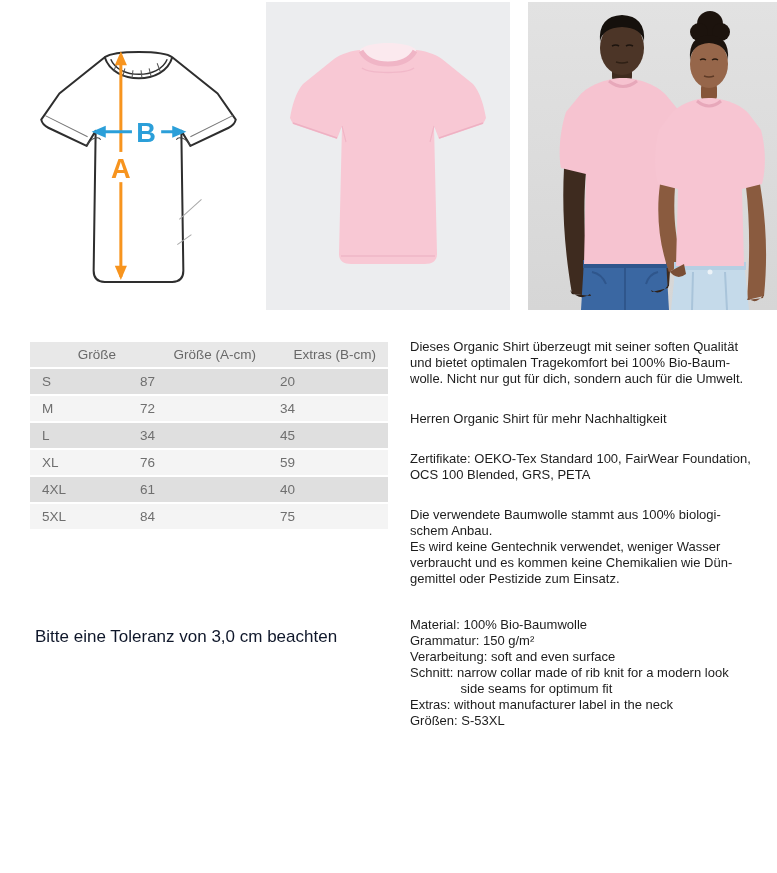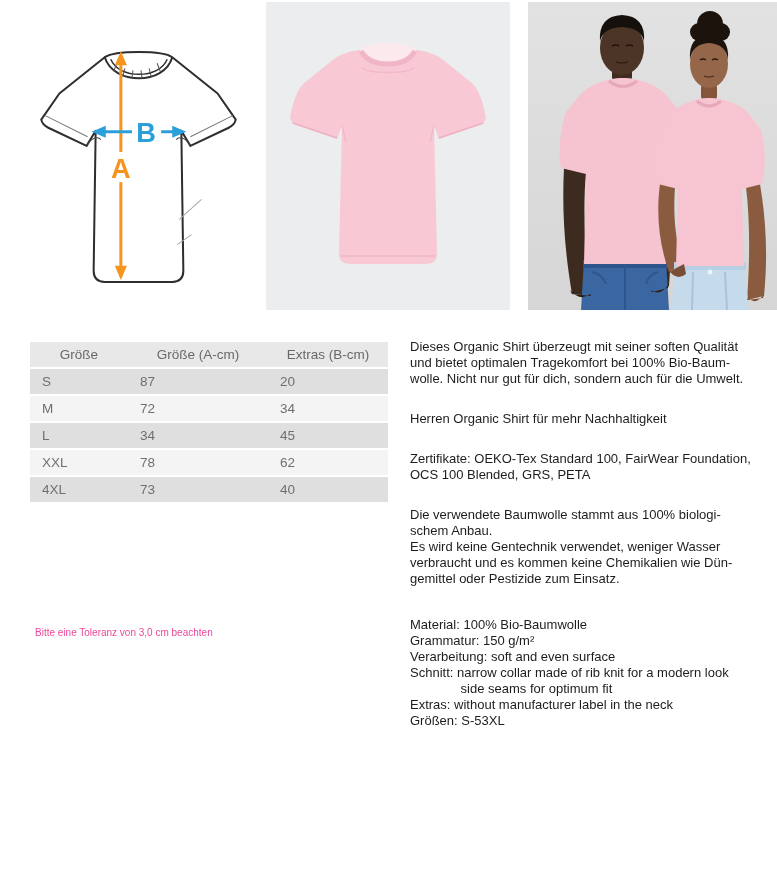--- a/index.html
+++ b/index.html
@@ -19,30 +19,30 @@
   .size-table {
     position: absolute; left: 30px; top: 340px; width: 358px;
     border-collapse: separate; border-spacing: 0 2px;
     font-size: 13.5px; line-height: 17px; color: #6f6f6f;
     table-layout: fixed;
   }
   .size-table col.c1 { width: 98px; }
   .size-table col.c2 { width: 140px; }
   .size-table col.c3 { width: 120px; }
   .size-table th {
-    text-align: center; font-weight: 400; color: #686868;
+    text-align: right; font-weight: 400; color: #686868;
     background: #e8e8e8; padding: 4px 12px;
   }
   .size-table td { padding: 4px 12px; }
   .size-table tbody tr:nth-child(odd)  { background: #dfdfdf; }
   .size-table tbody tr:nth-child(even) { background: #f4f4f4; }
 
   .tolerance-note {
     position: absolute; left: 35px; top: 627px;
-    font-size: 10px; color: #ec4899;
+    font-size: 17px; color: #0f172a;
   }
 
   
   .description { position: absolute; left: 410px; top: 339px; width: 372px; }
   .description p {
     margin: 0 0 24px 0;
     font-size: 13px; line-height: 16px; color: #1d1d1d;
     white-space: pre-wrap;
   }
   .description p.gap-lg { margin-bottom: 30px; }
@@ -174,28 +174,33 @@
         <td>M</td>
         <td>72</td>
         <td>34</td>
       </tr>
       <tr>
         <td>L</td>
         <td>34</td>
         <td>45</td>
       </tr>
       <tr>
-        <td>XXL</td>
-        <td>78</td>
-        <td>62</td>
+        <td>XL</td>
+        <td>76</td>
+        <td>59</td>
       </tr>
       <tr>
         <td>4XL</td>
-        <td>73</td>
+        <td>61</td>
         <td>40</td>
+      </tr>
+      <tr>
+        <td>5XL</td>
+        <td>84</td>
+        <td>75</td>
       </tr>
     </tbody>
   </table>
 
   <div class="tolerance-note">Bitte eine Toleranz von 3,0 cm beachten</div>
 
   <section class="description">
     <p>Dieses Organic Shirt überzeugt mit seiner soften Qualität
 und bietet optimalen Tragekomfort bei 100% Bio-Baum-
 wolle. Nicht nur gut für dich, sondern auch für die Umwelt.</p>

